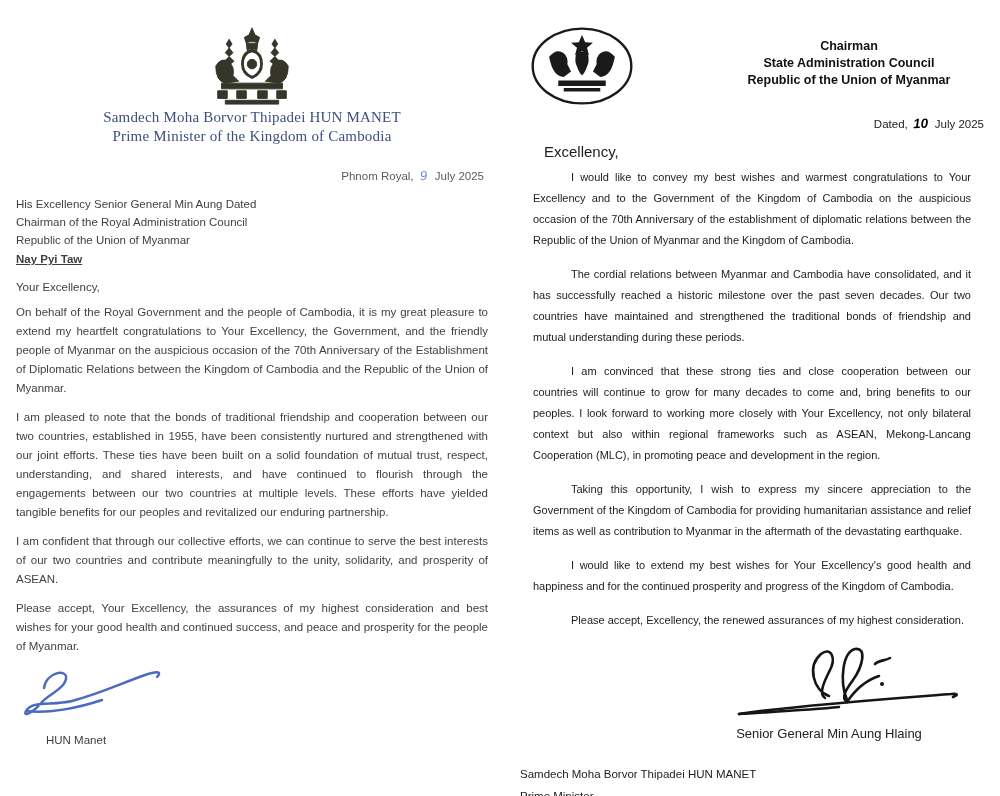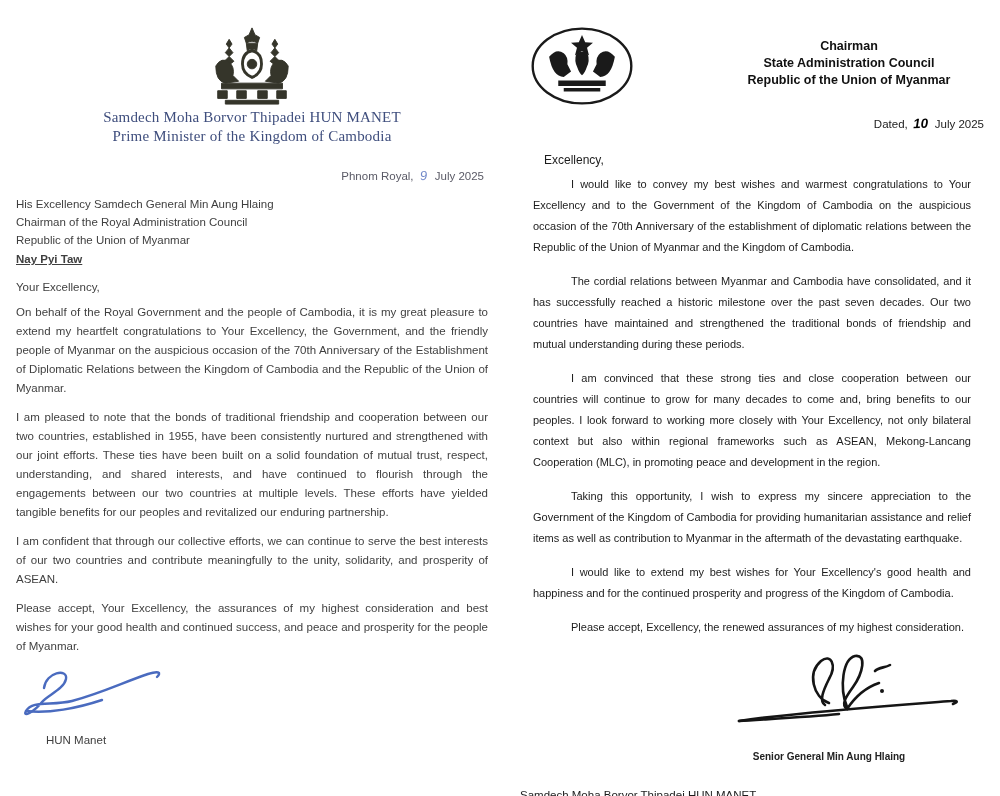--- a/index.html
+++ b/index.html
@@ -41,29 +41,29 @@
   .r-header{
     width:270px;margin-left:auto;margin-top:0;padding-top:38px;
     text-align:center;font-weight:bold;font-size:12.5px;line-height:17px;
     color:#111;
   }
   .r-date{text-align:right;margin-top:26px;font-size:11.5px;color:#222;}
   .hand-black{
     color:#000;font-weight:bold;font-style:italic;font-size:13.5px;
     display:inline-block;padding:0 7px 0 5px;transform:rotate(-2deg);
   }
-  .r-salutation{margin-top:22px;font-size:12px;padding-left:24px;}
+  .r-salutation{margin-top:12px;font-size:15px;padding-left:24px;}
   .page-right p{
     margin:13px;font-size:11px;line-height:21px;text-align:justify;
     text-indent:38px;
   }
   .page-right p.first{margin-top:7px;}
   .r-sign{width:310px;margin-left:auto;margin-top:10px;text-align:center;}
   .r-sign-svg{display:block;width:300px;height:80px;margin:0 auto;}
-  .r-signatory{font-size:10px;margin-top:20px;color:#222;font-weight:bold;}
+  .r-signatory{font-size:13px;margin-top:2px;color:#222;}
   .r-addressee{margin-top:22px;font-size:11.5px;line-height:22px;}
   .r-city{margin-left:12px;}
 </style>
 </head>
 <body>
 
 <div class="canvas">
 
   <div class="page page-left">
 
@@ -85,21 +85,21 @@
     </svg>
 
     <div class="l-header">
       <div>Samdech Moha Borvor Thipadei HUN MANET</div>
       <div>Prime Minister of the Kingdom of Cambodia</div>
     </div>
 
     <div class="l-date"><span>Phnom Royal,</span><span class="hand-blue">9</span><span>July 2025</span></div>
 
     <div class="l-recipient">
-      <div>His Excellency Samdech General Min Aung Hlaing</div>
+      <div>His Excellency Senior General Min Aung Dated</div>
       <div>Chairman of the Royal Administration Council</div>
       <div>Republic of the Union of Myanmar</div>
       <div class="l-city">Nay Pyi Taw</div>
     </div>
 
     <div class="l-salutation">Your Excellency,</div>
 
     <p>On behalf of the Royal Government and the people of Cambodia, it is my great pleasure to extend my heartfelt congratulations to Your Excellency, the Government, and the friendly people of Myanmar on the auspicious occasion of the 70th Anniversary of the Establishment of Diplomatic Relations between the Kingdom of Cambodia and the Republic of the Union of Myanmar.</p>
     <p>I am pleased to note that the bonds of traditional friendship and cooperation between our two countries, established in 1955, have been consistently nurtured and strengthened with our joint efforts. These ties have been built on a solid foundation of mutual trust, respect, understanding, and shared interests, and have continued to flourish through the engagements between our two countries at multiple levels. These efforts have yielded tangible benefits for our peoples and revitalized our enduring partnership.</p>
     <p>I am confident that through our collective efforts, we can continue to serve the best interests of our two countries and contribute meaningfully to the unity, solidarity, and prosperity of ASEAN.</p>

